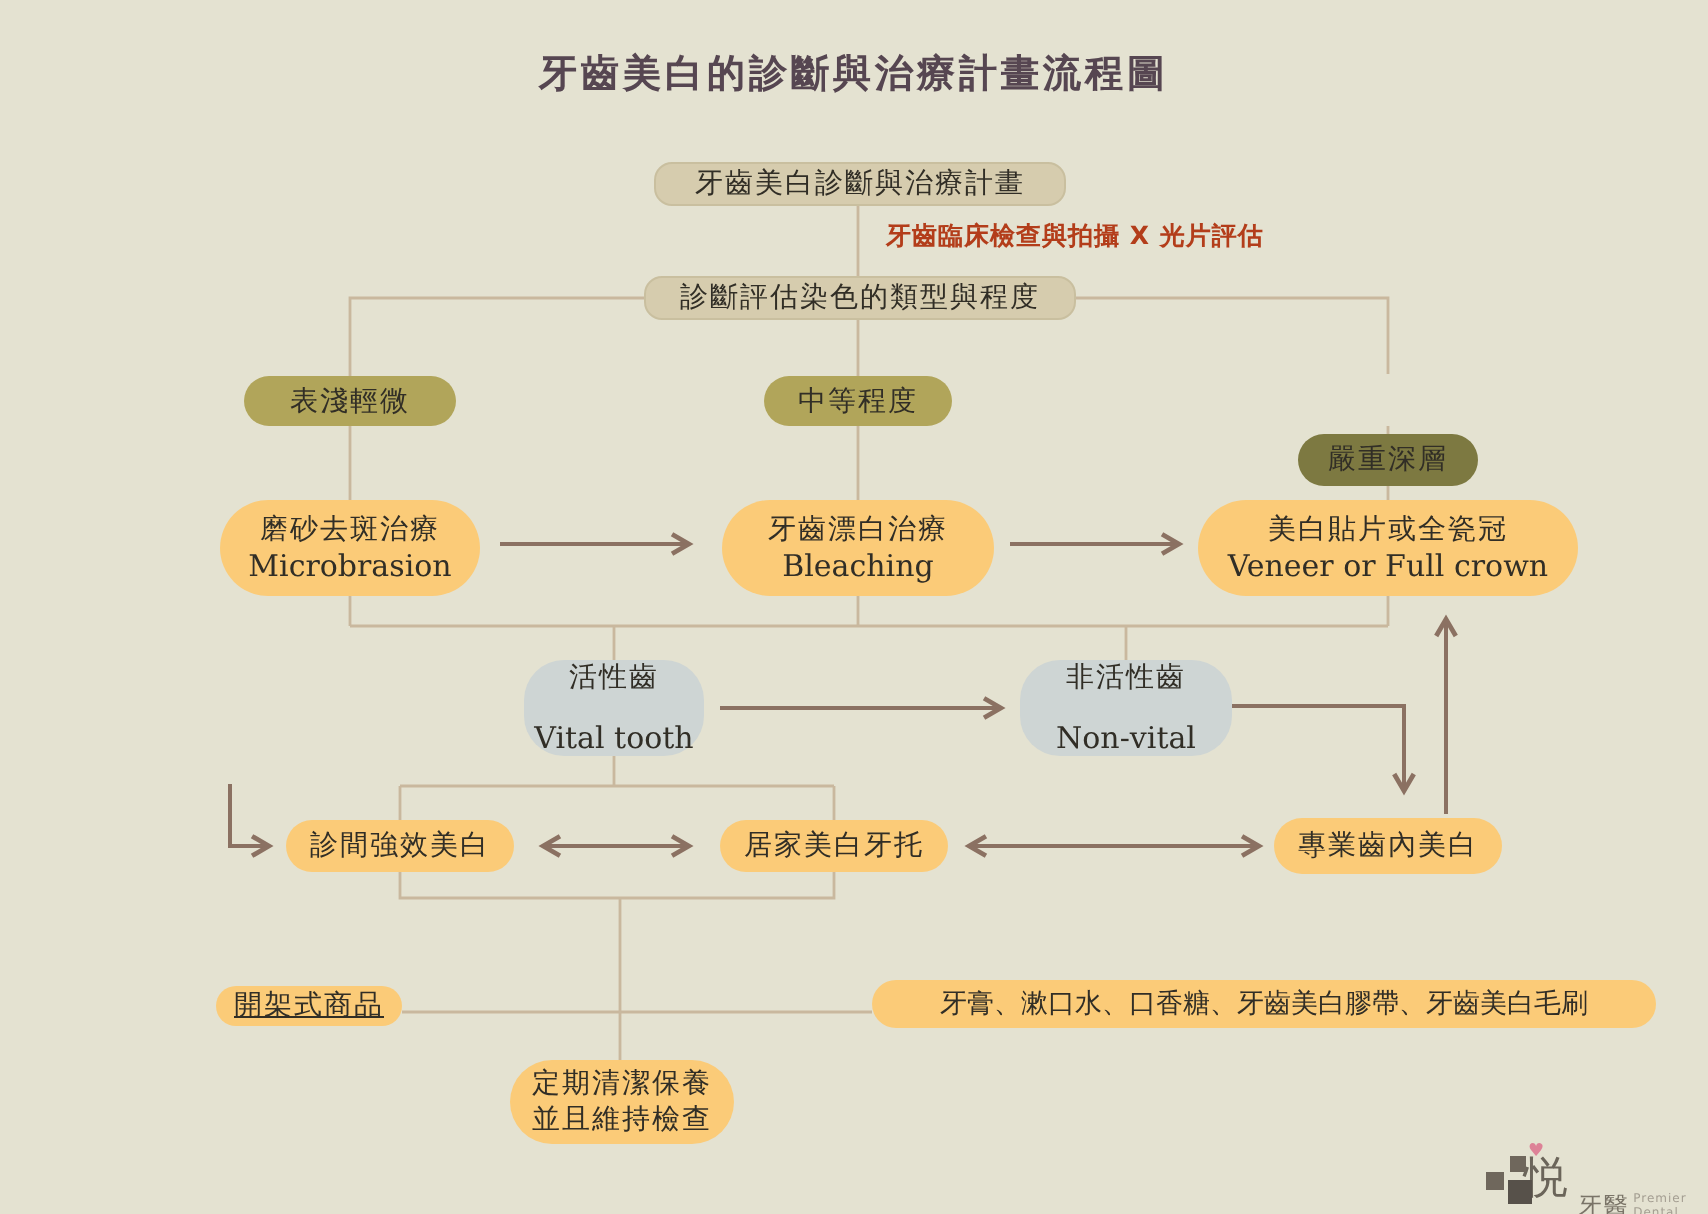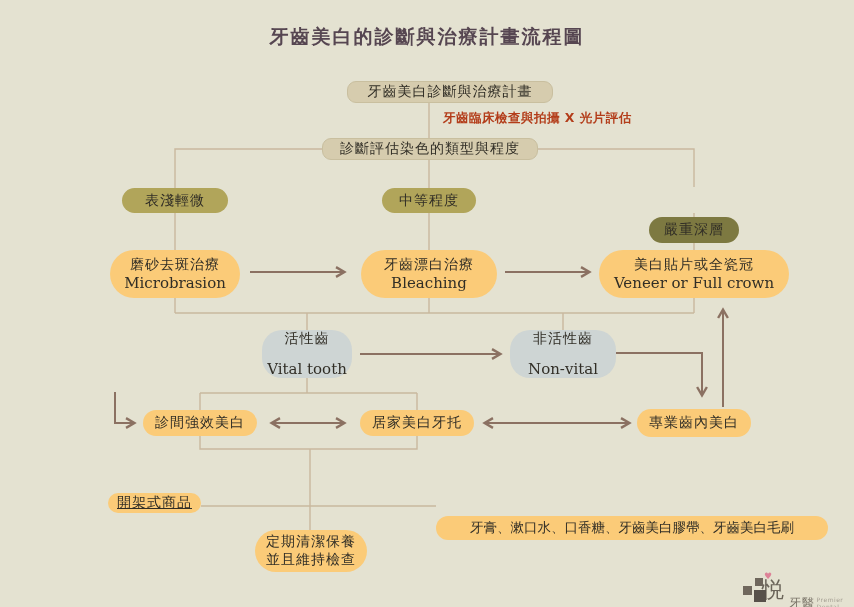--- a/index.html
+++ b/index.html
@@ -81,21 +81,21 @@
       <path class="ca" d="M616,353 H702 V395" marker-end="url(#ahE)"></path>
       <path class="ca" d="M723,407 V310" marker-end="url(#ahE)"></path>
       <path class="ca" d="M115,392 V423 H134" marker-end="url(#ahE)"></path>
       <path class="ca" d="M272,423 H344" marker-start="url(#ahS)" marker-end="url(#ahE)"></path>
       <path class="ca" d="M485,423 H629" marker-start="url(#ahS)" marker-end="url(#ahE)"></path>
     </g>
   </svg>
 
   <div class="node page-title">牙齒美白的診斷與治療計畫流程圖</div>
 
-  <div class="node tanbox" style="left:327px;top:81px;width:206px;height:22px;margin-left:20px;">牙齒美白診斷與治療計畫</div>
+  <div class="node tanbox" style="left:327px;top:81px;width:206px;height:22px;">牙齒美白診斷與治療計畫</div>
 
   <div class="red-note" style="left:443px;top:110px;">牙齒臨床檢查與拍攝 X 光片評估</div>
 
   <div class="node tanbox" style="left:322px;top:138px;width:216px;height:22px;">診斷評估染色的類型與程度</div>
 
   <div class="node olivepill" style="left:122px;top:188px;width:106px;height:25px;">表淺輕微</div>
   <div class="node olivepill" style="left:382px;top:188px;width:94px;height:25px;">中等程度</div>
   <div class="node olivepill dark" style="left:649px;top:187px;width:90px;height:26px;">嚴重深層</div>
 
   <div class="node ybox" style="left:110px;top:250px;width:130px;height:48px;">
@@ -119,21 +119,21 @@
   <div class="node gbox" style="left:510px;top:330px;width:106px;height:48px;">
     <span>非活性齒</span>
     <span class="en">Non-vital</span>
   </div>
 
   <div class="node ybox" style="left:143px;top:410px;width:114px;height:26px;border-radius:13px;">診間強效美白</div>
   <div class="node ybox" style="left:360px;top:410px;width:114px;height:26px;border-radius:13px;">居家美白牙托</div>
   <div class="node ybox" style="left:637px;top:409px;width:114px;height:28px;border-radius:14px;">專業齒內美白</div>
 
   <div class="node ybox" style="left:108px;top:493px;width:93px;height:20px;border-radius:13px;text-decoration:underline;">開架式商品</div>
-  <div class="node ybox" style="left:436px;top:516px;width:392px;height:24px;border-radius:12px;font-size:13.5px;letter-spacing:0;">牙膏、漱口水、口香糖、牙齒美白膠帶、牙齒美白毛刷</div>
+  <div class="node ybox" style="left:436px;top:490px;width:392px;height:24px;border-radius:12px;font-size:13.5px;letter-spacing:0;">牙膏、漱口水、口香糖、牙齒美白膠帶、牙齒美白毛刷</div>
 
   <div class="node ybox" style="left:255px;top:530px;width:112px;height:42px;border-radius:21px;">
     <span>定期清潔保養</span>
     <span>並且維持檢查</span>
   </div>
 
   <div class="logo">
     <div class="logo-mark">
       <span class="sq a"></span>
       <span class="sq b"></span>

